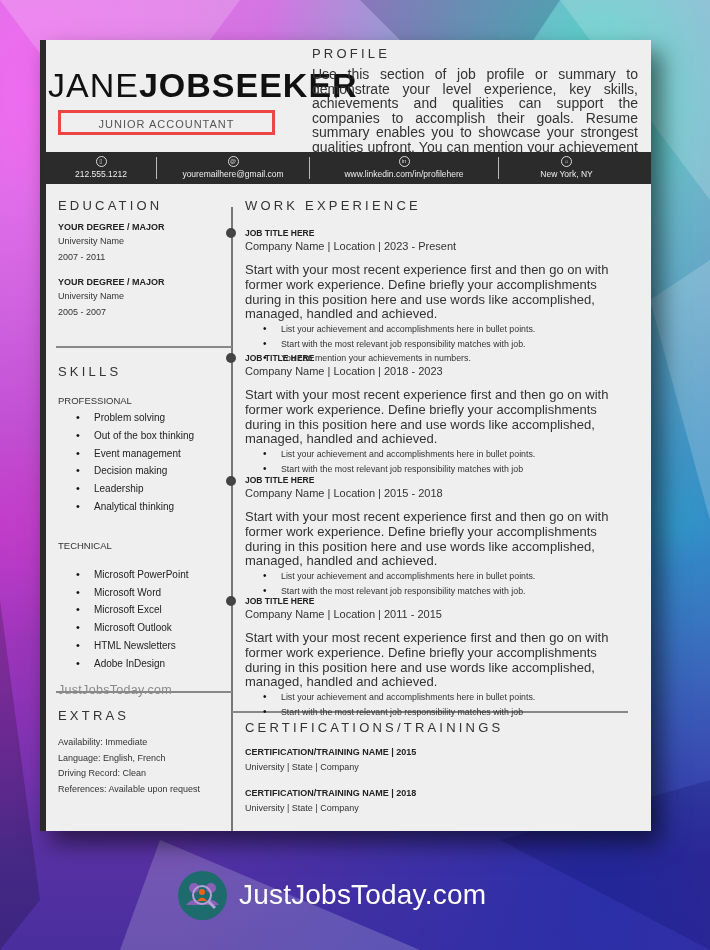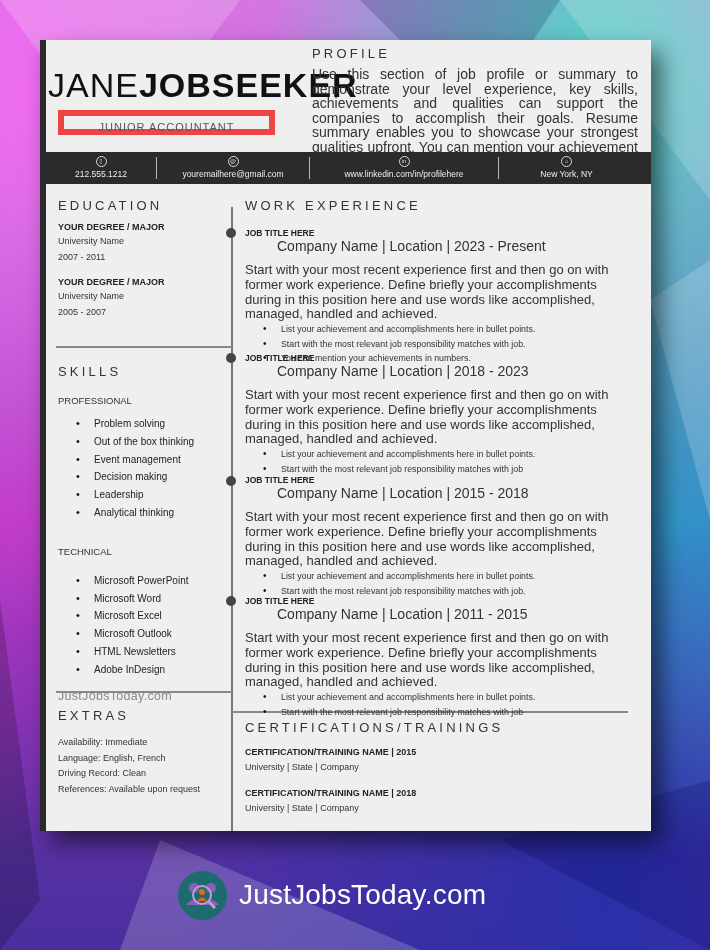--- a/index.html
+++ b/index.html
@@ -24,21 +24,21 @@
   }
   .name {
     position: absolute; left: 2px; top: 26px;
     font-size: 34px; letter-spacing: 1px; color: #111;
     white-space: nowrap;
   }
   .name .first { font-weight: normal; }
   .name .last { font-weight: bold; }
   .role-box {
     position: absolute; left: 12px; top: 70px; width: 217px; height: 25px;
-    border: 6px solid #ef4444; text-align: center;
+    border: 3px solid #ef4444; text-align: center;
     font-size: 11px; letter-spacing: 1px; color: #555; line-height: 23px;
   }
   .profile { position: absolute; left: 266px; top: 6px; width: 326px; }
   .sec-title {
     font-size: 13px; letter-spacing: 3.2px; color: #333; font-weight: normal;
   }
   .profile p {
     margin-top: 6px; font-size: 14px; line-height: 14.5px; color: #333; text-align: justify;
   }
   .contact-bar {
@@ -66,21 +66,21 @@
   .bold-s { font-size: 9px; font-weight: bold; color: #222; line-height: 14px; }
   .small { font-size: 9px; color: #333; line-height: 15.5px; }
   ul.bul { list-style: none; }
   ul.bul li { position: relative; font-size: 10px; color: #222; line-height: 17.8px; padding-left: 36px; }
   ul.bul li::before { content: "\2022"; position: absolute; left: 18px; top: 0; font-size: 11px; color: #111; }
   .sub-h { font-size: 9.5px; color: #333; margin-top: 16px; line-height: 12px; }
   .watermark { font-size: 12.5px; color: #8a8a8a; margin-top: 10px; letter-spacing: .3px; }
   .right-col { position: absolute; left: 199px; top: 158px; width: 388px; }
   .job { position: absolute; left: 0; width: 388px; }
   .job .title { font-size: 8.5px; font-weight: bold; color: #222; line-height: 12px; }
-  .job .meta { font-size: 14px; color: #333; line-height: 14px; margin-left: 32px; }
+  .job .meta { font-size: 11px; color: #333; line-height: 14px; }
   .job .desc { font-size: 13px; color: #333; line-height: 14.8px; margin-top: 10px; }
   ul.jb { list-style: none; }
   ul.jb li { position: relative; font-size: 8.8px; color: #333; line-height: 14.5px; padding-left: 36px; }
   ul.jb li::before { content: "\2022"; position: absolute; left: 18px; font-size: 10px; color: #111; }
   .extras .small { line-height: 15.6px; }
   .cert { margin-top: 10px; }
   .cert .bold-s { line-height: 15px; }
   .footer-brand {
     position: absolute; left: 178px; top: 870px; height: 50px; display: flex; align-items: center;
   }
@@ -155,21 +155,21 @@
     </div>
     <div class="edu-item" style="margin-top:10px;">
       <div class="bold-s">YOUR DEGREE / MAJOR</div>
       <div class="small">University Name</div>
       <div class="small">2005 - 2007</div>
     </div>
 
     <div style="position:absolute; top:166px; left:0; width:172px;">
       <div class="sec-title">SKILLS</div>
       <div class="sub-h">PROFESSIONAL</div>
-      <ul class="bul" style="margin-top:8px;">
+      <ul class="bul" style="margin-top:2px;">
         <li>Problem solving</li>
         <li>Out of the box thinking</li>
         <li>Event management</li>
         <li>Decision making</li>
         <li>Leadership</li>
         <li>Analytical thinking</li>
       </ul>
       <div class="sub-h" style="margin-top:24px;">TECHNICAL</div>
       <ul class="bul" style="margin-top:14px;">
         <li>Microsoft PowerPoint</li>

